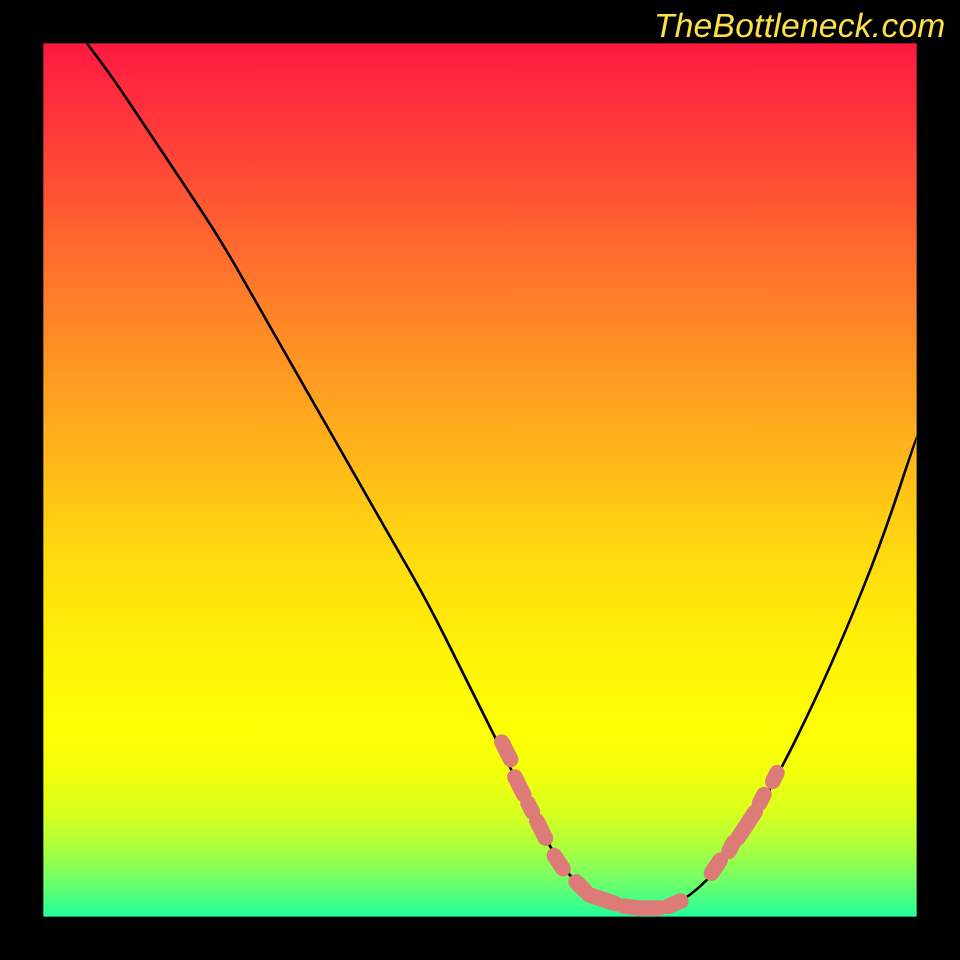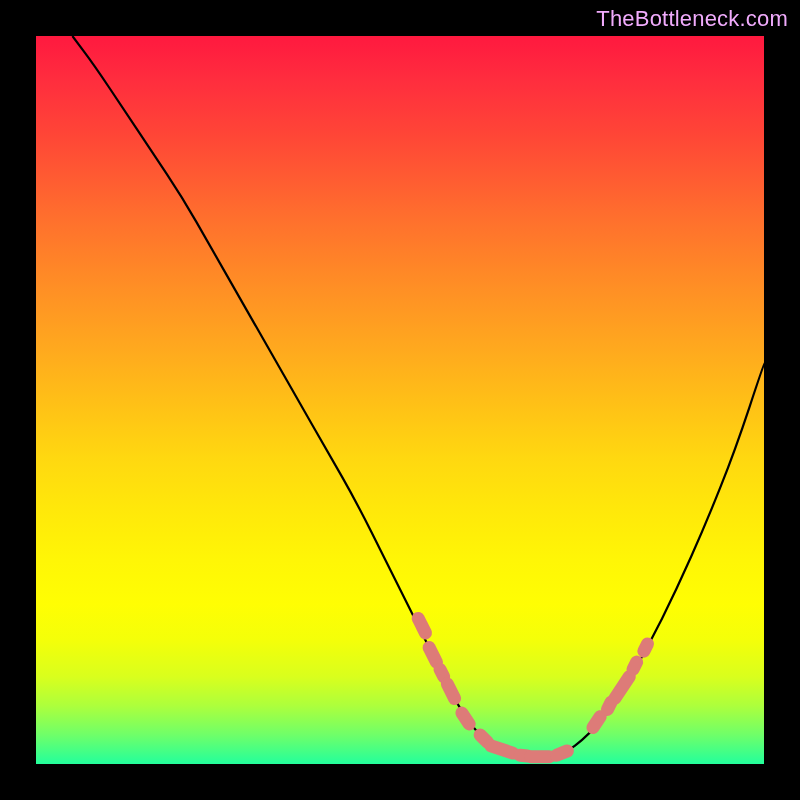--- a/index.html
+++ b/index.html
@@ -50,25 +50,26 @@
       #d9ff1d 88%,
       #adff3c 92%,
       #6fff69 96%,
       #23ff9c 100%
     );
   }
   .watermark {
     position: absolute;
     top: 6px;
     right: 12px;
-    color: #f0abfc;
-    font-size: 22px;
+    color: #fde047;
+    font-size: 28px;
     font-weight: 500;
     letter-spacing: 0.2px;
     user-select: none;
+    font-style: italic;
   }
   svg.curve {
     position: absolute;
     left: 0;
     top: 0;
     width: 100%;
     height: 100%;
   }
 </style>
 </head>

